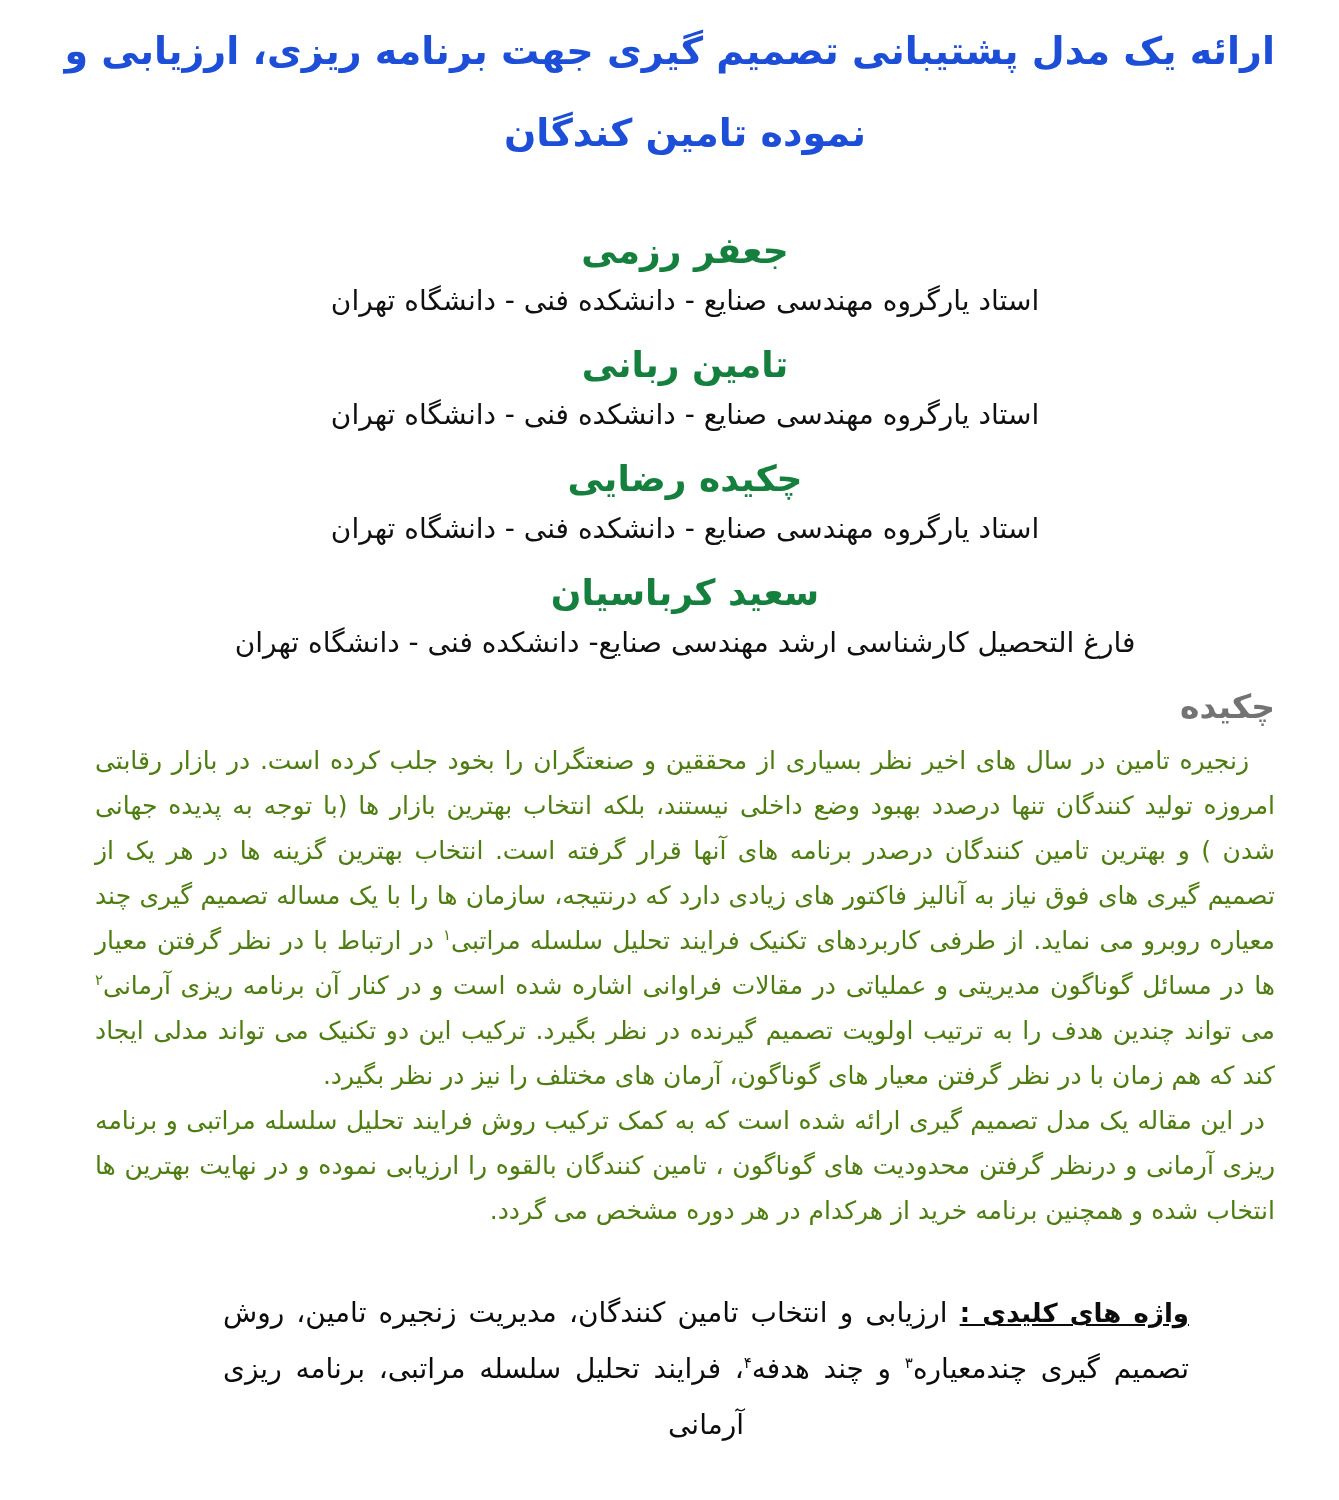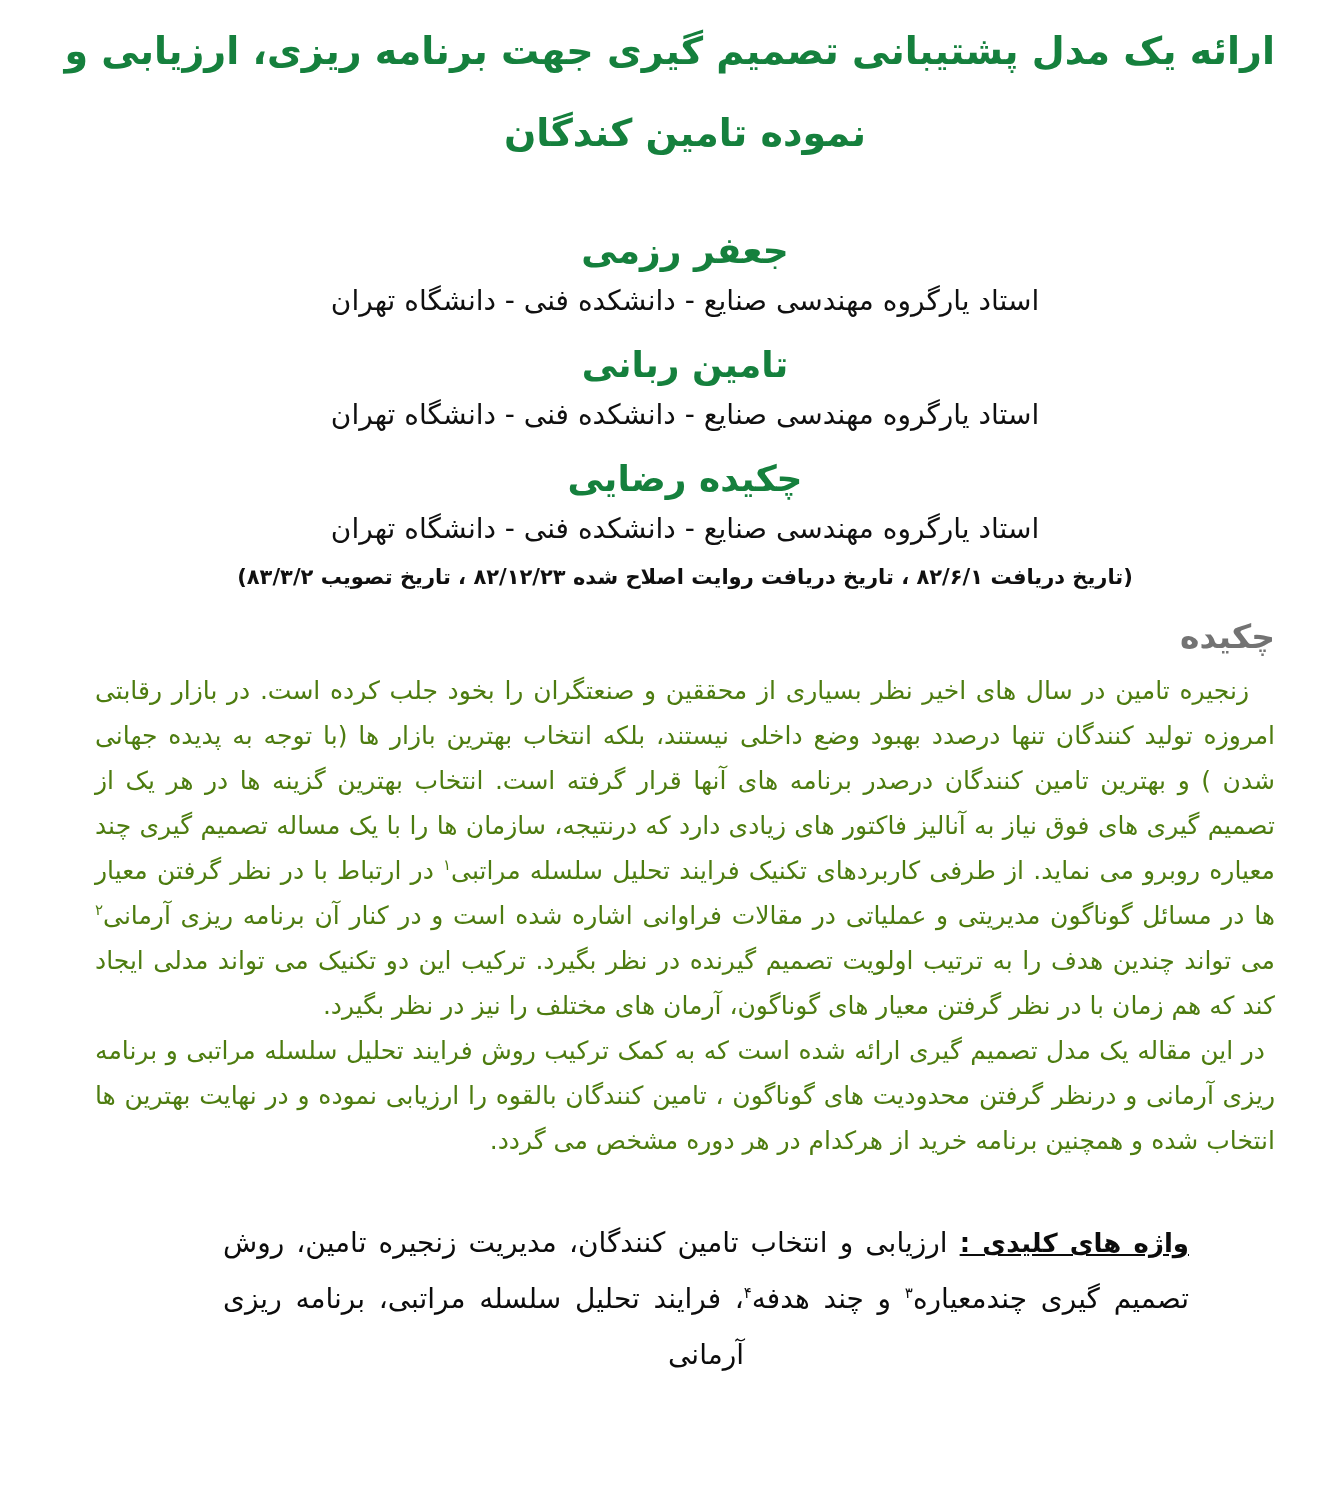--- a/index.html
+++ b/index.html
@@ -22,21 +22,21 @@
     direction: rtl;
     background: #ffffff;
   }
   
   .title {
     margin: 0;
     text-align: center;
     font-weight: 700;
     font-size: 38px;
     line-height: 82px;
-    color: #15803d;
+    color: #1d4ed8;
   }
   .title .t-line {
     display: block;
     white-space: nowrap;
   }
   
   .authors {
     margin-top: 56px;
     text-align: center;
   }
@@ -119,23 +119,26 @@
       <div class="author-affiliation">استاد یارگروه مهندسی صنایع - دانشکده فنی - دانشگاه تهران</div>
     </div>
     <div class="author">
       <div class="author-name">تامین ربانی</div>
       <div class="author-affiliation">استاد یارگروه مهندسی صنایع - دانشکده فنی - دانشگاه تهران</div>
     </div>
     <div class="author">
       <div class="author-name">چکیده رضایی</div>
       <div class="author-affiliation">استاد یارگروه مهندسی صنایع - دانشکده فنی - دانشگاه تهران</div>
     </div>
+    <div class="author">
+      <div class="author-name">سعید کرباسیان</div>
+      <div class="author-affiliation">فارغ التحصیل کارشناسی ارشد مهندسی صنایع- دانشکده فنی - دانشگاه تهران</div>
+    </div>
   </div>
 
-  <div class="dates">(تاریخ دریافت ۸۲/۶/۱ ، تاریخ دریافت روایت اصلاح شده ۸۲/۱۲/۲۳ ، تاریخ تصویب ۸۳/۳/۲)</div>
 
   <section class="abstract">
     <h2 class="abstract-heading">چکیده</h2>
     <p class="abs-p p1"><span>زنجیره تامین در سال های اخیر نظر بسیاری از محققین و صنعتگران را بخود جلب کرده است. در بازار رقابتی امروزه تولید کنندگان تنها درصدد بهبود وضع داخلی نیستند، بلکه انتخاب بهترین بازار ها (با توجه به پدیده جهانی شدن ) و بهترین تامین کنندگان درصدر برنامه های آنها قرار گرفته است. انتخاب بهترین گزینه ها در هر یک از تصمیم گیری های فوق نیاز به آنالیز فاکتور های زیادی دارد که درنتیجه، سازمان ها را با یک مساله تصمیم گیری چند معیاره روبرو می نماید. از طرفی کاربردهای تکنیک فرایند تحلیل سلسله مراتبی</span><sup>۱</sup><span> در ارتباط با در نظر گرفتن معیار ها در مسائل گوناگون مدیریتی و عملیاتی در مقالات فراوانی اشاره شده است و در کنار آن برنامه ریزی آرمانی</span><sup>۲</sup><span> می تواند چندین هدف را به ترتیب اولویت تصمیم گیرنده در نظر بگیرد. ترکیب این دو تکنیک می تواند مدلی ایجاد کند که هم زمان با در نظر گرفتن معیار های گوناگون، آرمان های مختلف را نیز در نظر بگیرد.</span></p>
     <p class="abs-p p2">در این مقاله یک مدل تصمیم گیری ارائه شده است که به کمک ترکیب روش فرایند تحلیل سلسله مراتبی و برنامه ریزی آرمانی و درنظر گرفتن محدودیت های گوناگون ، تامین کنندگان بالقوه را ارزیابی نموده و در نهایت بهترین ها انتخاب شده و همچنین برنامه خرید از هرکدام در هر دوره مشخص می گردد.</p>
   </section>
 
   <div class="keywords"><span class="kw-label">واژه های کلیدی :</span><span> ارزیابی و انتخاب تامین کنندگان، مدیریت زنجیره تامین، روش تصمیم گیری چندمعیاره</span><sup>۳</sup><span> و چند هدفه</span><sup>۴</sup><span>، فرایند تحلیل سلسله مراتبی، برنامه ریزی آرمانی</span></div>
 
 </div>

